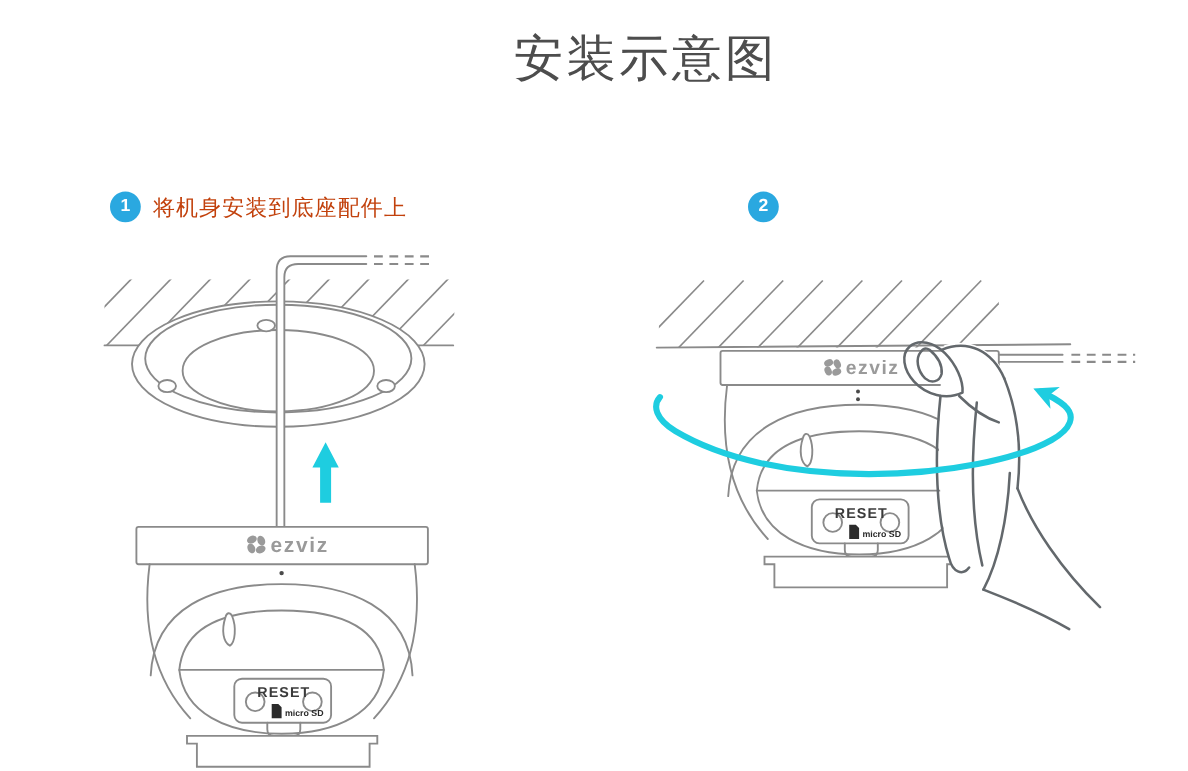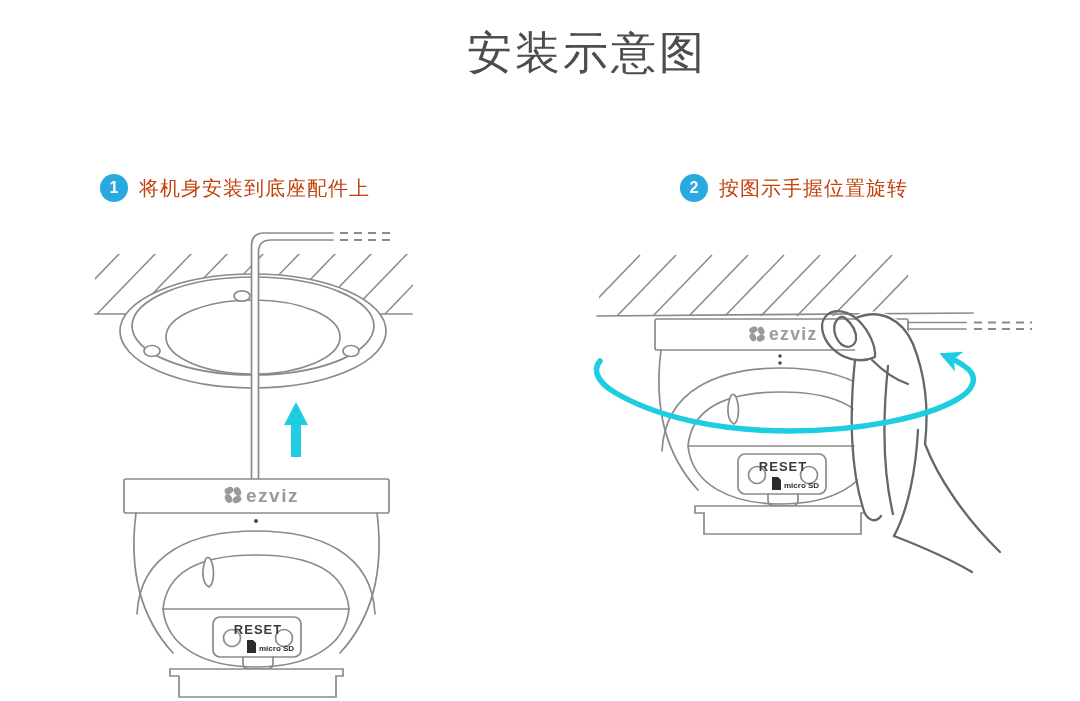--- a/index.html
+++ b/index.html
@@ -43,21 +43,20 @@
 
 <h1 class="title">安装示意图</h1>
 
 <div class="step step-1">
   <span class="badge">1</span>
   <span class="step-text">将机身安装到底座配件上</span>
 </div>
 
 <div class="step step-2">
   <span class="badge">2</span>
-  <span class="step-text">按图示手握位置旋转</span>
 </div>
 
 <svg class="canvas" width="1080" height="701" viewBox="0 0 1080 701">
   <defs>
     <marker id="arrowhead" viewBox="0 0 10 10" refX="6.5" refY="5" markerWidth="26" markerHeight="24" orient="auto" markerUnits="userSpaceOnUse">
       <path d="M0.5,0.5 L9.5,5 L0.5,9.5 L3,5 Z" fill="#1ecde0"></path>
     </marker>
     <clipPath id="hatchL">
         <rect x="95" y="254" width="318" height="60"></rect>
       </clipPath>

